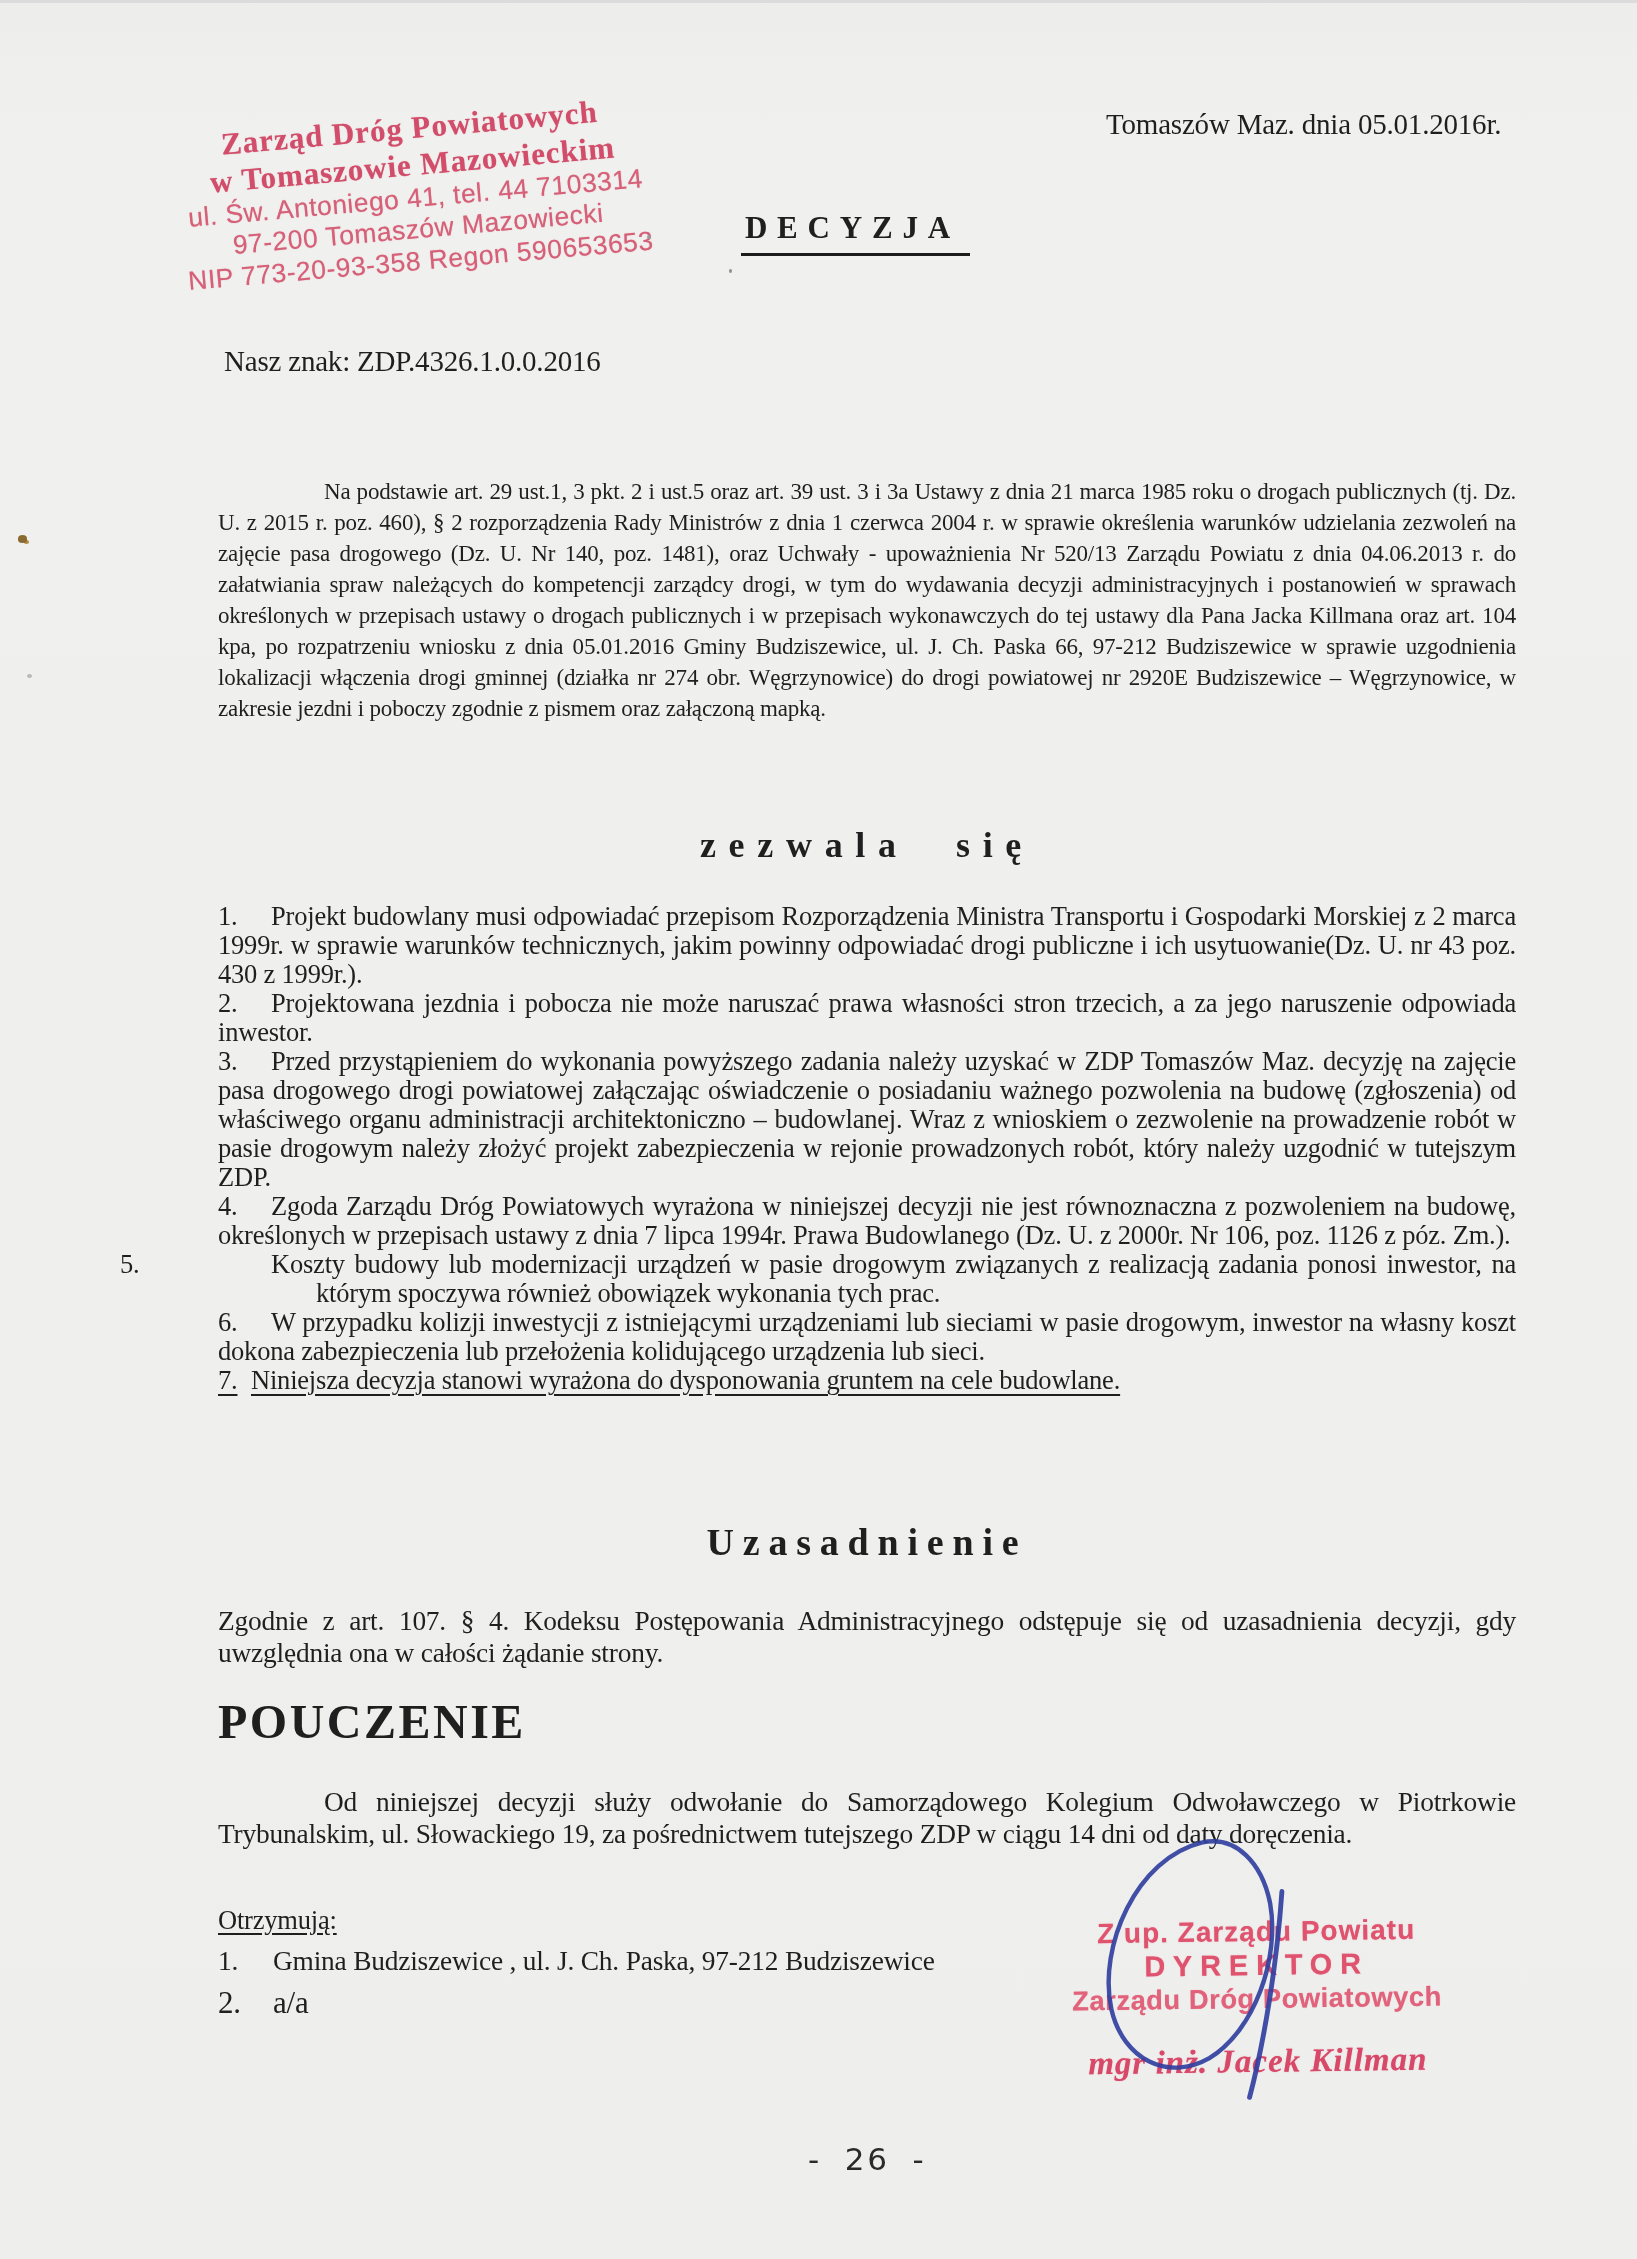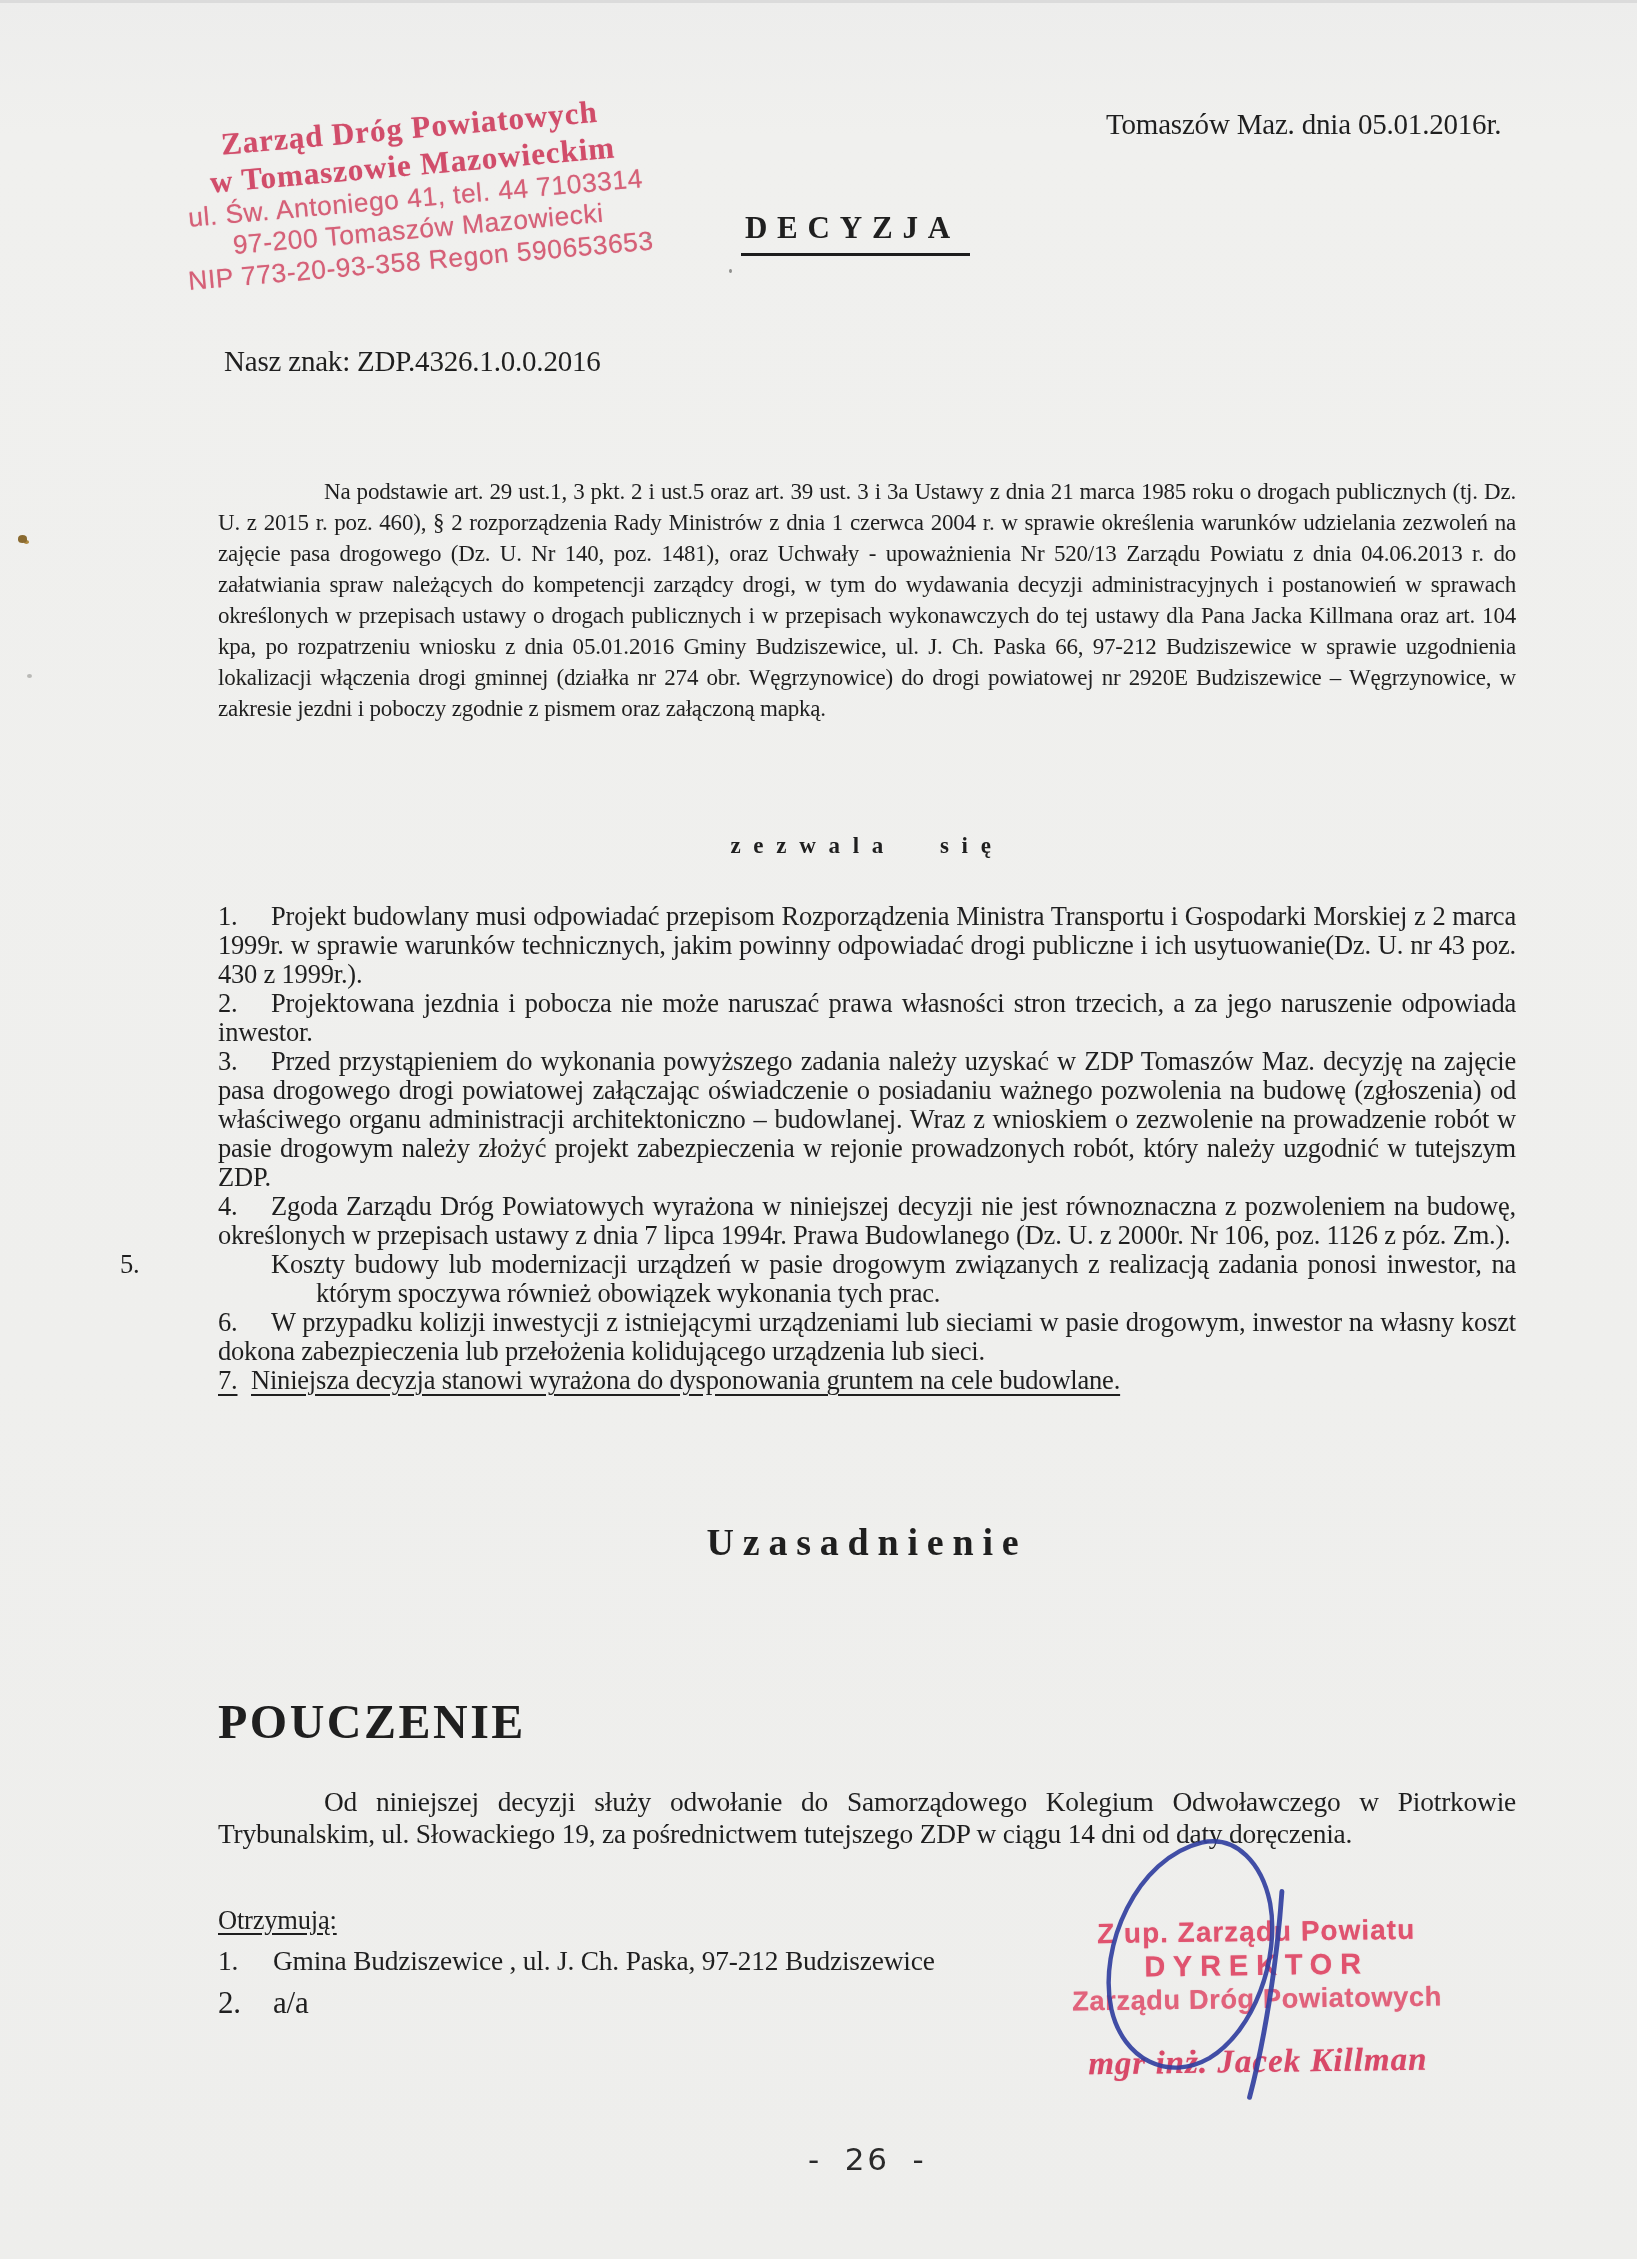--- a/index.html
+++ b/index.html
@@ -33,21 +33,21 @@
     font-weight:bold;font-size:31px;letter-spacing:9.8px;
     border-bottom:3.9px solid #1d1d1d;padding:0 9.8px 6.9px 3.9px;display:inline-block;
   }
   .reference{position:absolute;left:224px;top:345px;font-size:29px;}
   
   .sec{position:absolute;left:218px;width:1298px;text-align:justify;}
   .sec-intro{top:476px;font-size:23px;line-height:31px;}
   .sec-intro p{margin:0;text-indent:106px;}
   .sec-permit{top:828px;font-size:26.5px;line-height:29px;}
   .h-spaced{
-    text-align:center;font-weight:bold;font-size:23px;line-height:35px;
+    text-align:center;font-weight:bold;font-size:36px;line-height:35px;
     letter-spacing:12.7px;word-spacing:25.5px;margin:0 0 39px 0;
   }
   .permit-intro{margin:0 0 3.9px 0;}
   .cond{margin:0;}
   .cond .cnum{display:inline-block;min-width:53px;}
   .cond-hang{padding-left:98px;text-indent:-98px;}
   .cond-underline .cnum{min-width:33px;}
   .cond-underline span{text-decoration:underline;text-underline-offset:4.9px;}
   .sec-just{top:1525px;font-size:27.4px;line-height:32px;}
   .h-uzasadnienie{
@@ -122,20 +122,21 @@
     <div class="cond"><span class="cnum">2.</span><span>Projektowana jezdnia i pobocza nie może naruszać prawa własności stron trzecich, a za jego naruszenie odpowiada inwestor.</span></div>
     <div class="cond"><span class="cnum">3.</span><span>Przed przystąpieniem do wykonania powyższego zadania należy uzyskać w ZDP Tomaszów Maz. decyzję na zajęcie pasa drogowego drogi powiatowej załączając oświadczenie o posiadaniu ważnego pozwolenia na budowę (zgłoszenia) od właściwego organu administracji architektoniczno – budowlanej. Wraz z wnioskiem o zezwolenie na prowadzenie robót w pasie drogowym należy złożyć projekt zabezpieczenia w rejonie prowadzonych robót, który należy uzgodnić w tutejszym ZDP.</span></div>
     <div class="cond"><span class="cnum">4.</span><span>Zgoda Zarządu Dróg Powiatowych wyrażona w niniejszej decyzji nie jest równoznaczna z pozwoleniem na budowę, określonych w przepisach ustawy z dnia 7 lipca 1994r. Prawa Budowlanego (Dz. U. z 2000r. Nr 106, poz. 1126 z póz. Zm.).</span></div>
     <div class="cond cond-hang"><span class="cnum">5.</span><span>Koszty budowy lub modernizacji urządzeń w pasie drogowym związanych z realizacją zadania ponosi inwestor, na którym spoczywa również obowiązek wykonania tych prac.</span></div>
     <div class="cond"><span class="cnum">6.</span><span>W przypadku kolizji inwestycji z istniejącymi urządzeniami lub sieciami w pasie drogowym, inwestor na własny koszt dokona zabezpieczenia lub przełożenia kolidującego urządzenia lub sieci.</span></div>
     <div class="cond cond-underline"><span class="cnum">7.</span><span>Niniejsza decyzja stanowi wyrażona do dysponowania gruntem na cele budowlane.</span></div>
   </div>
 
   <div class="sec sec-just">
     <div class="h-uzasadnienie">Uzasadnienie</div>
+    <p>Zgodnie z art. 107. § 4. Kodeksu Postępowania Administracyjnego odstępuje się od uzasadnienia decyzji, gdy uwzględnia ona w całości żądanie strony.</p>
   </div>
 
   <div class="sec sec-pouczenie">
     <div class="h-pouczenie">POUCZENIE</div>
     <p>Od niniejszej decyzji służy odwołanie do Samorządowego Kolegium Odwoławczego w Piotrkowie Trybunalskim, ul. Słowackiego 19, za pośrednictwem tutejszego ZDP w ciągu 14 dni od daty doręczenia.</p>
   </div>
 
   <div class="recipients">
     <div class="recip-heading">Otrzymują:</div>
     <div class="recip-row"><span class="cnum">1.</span><span>Gmina Budziszewice , ul. J. Ch. Paska, 97-212 Budziszewice</span></div>

